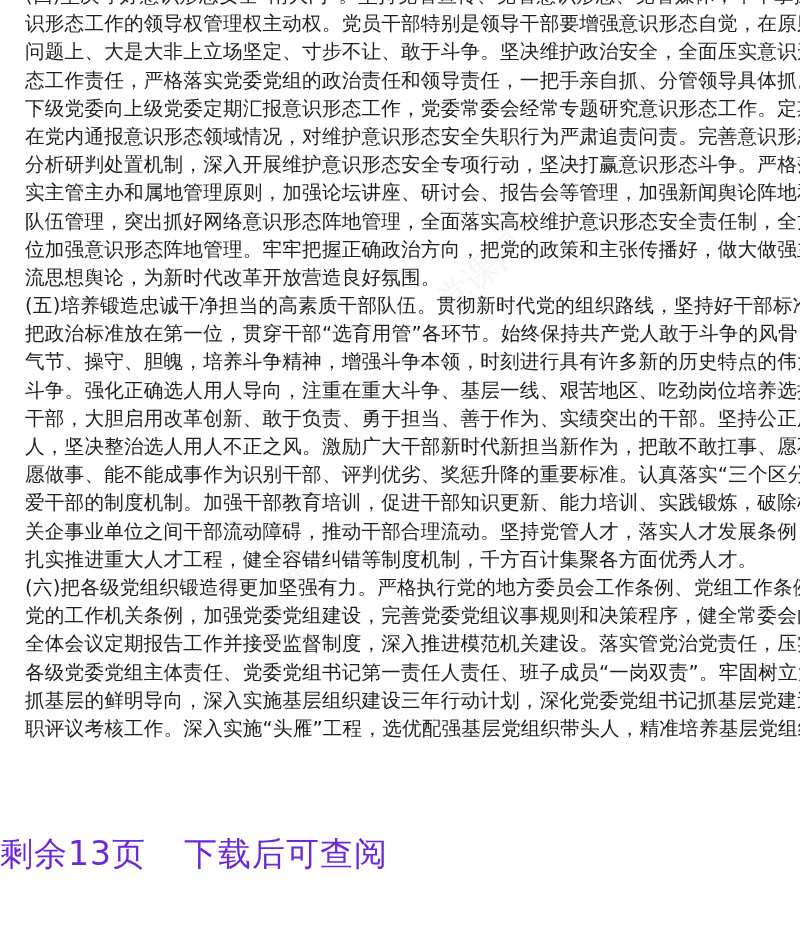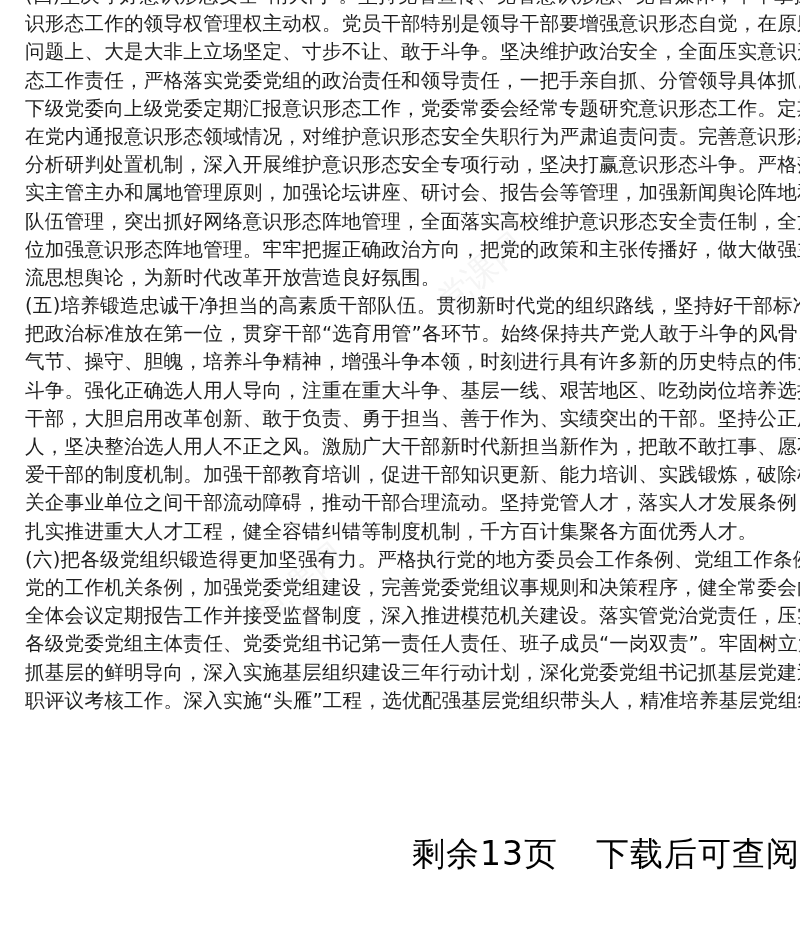--- a/index.html
+++ b/index.html
@@ -4,22 +4,22 @@
 <style>
   html, body { margin: 0; padding: 0; background: #ffffff; }
   body { width: 800px; height: 930px; position: relative; overflow: hidden;
          font-family: "DejaVu Sans", "Liberation Sans", sans-serif; }
   .doc { position: absolute; left: 25px; top: -18px; width: 752px; }
   .line { height: 28.2px; line-height: 28.2px; font-size: 19.6px; color: #1e1e1e;
           white-space: nowrap; letter-spacing: 0.2px; text-align: justify; text-align-last: justify; }
   .line.last { text-align-last: left; }
   .watermark { position: absolute; color: rgba(200,200,200,0.18); font-size: 34px;
                transform: rotate(-40deg); white-space: nowrap; pointer-events: none; }
-  .footer { position: absolute; left: 0; top: 832px; width: 800px; text-align: right;
-            font-size: 33px; color: #000000; letter-spacing: 1px; }
+  .footer { position: absolute; left: 0; top: 832px; width: 800px; text-align: left;
+            font-size: 33px; color: #6d28d9; letter-spacing: 1px; }
   .footer .gap { display: inline-block; width: 38px; }
 </style>
 </head>
 <body>
 
 <div class="watermark" style="left:430px; top:250px;">党课网</div>
 <div class="watermark" style="left:250px; top:560px;">党课网</div>
 
 <div class="doc" id="doc">
     <div class="line">(四)坚决守好意识形态安全“南大门”。坚持党管宣传、党管意识形态、党管媒体，牢牢掌握意</div>
@@ -32,20 +32,21 @@
     <div class="line">实主管主办和属地管理原则，加强论坛讲座、研讨会、报告会等管理，加强新闻舆论阵地和</div>
     <div class="line">队伍管理，突出抓好网络意识形态阵地管理，全面落实高校维护意识形态安全责任制，全方</div>
     <div class="line">位加强意识形态阵地管理。牢牢把握正确政治方向，把党的政策和主张传播好，做大做强主</div>
     <div class="line last">流思想舆论，为新时代改革开放营造良好氛围。</div>
     <div class="line">(五)培养锻造忠诚干净担当的高素质干部队伍。贯彻新时代党的组织路线，坚持好干部标准，</div>
     <div class="line">把政治标准放在第一位，贯穿干部“选育用管”各环节。始终保持共产党人敢于斗争的风骨、</div>
     <div class="line">气节、操守、胆魄，培养斗争精神，增强斗争本领，时刻进行具有许多新的历史特点的伟大</div>
     <div class="line">斗争。强化正确选人用人导向，注重在重大斗争、基层一线、艰苦地区、吃劲岗位培养选拔</div>
     <div class="line">干部，大胆启用改革创新、敢于负责、勇于担当、善于作为、实绩突出的干部。坚持公正用</div>
     <div class="line">人，坚决整治选人用人不正之风。激励广大干部新时代新担当新作为，把敢不敢扛事、愿不</div>
+    <div class="line">愿做事、能不能成事作为识别干部、评判优劣、奖惩升降的重要标准。认真落实“三个区分</div>
     <div class="line">爱干部的制度机制。加强干部教育培训，促进干部知识更新、能力培训、实践锻炼，破除机</div>
     <div class="line">关企事业单位之间干部流动障碍，推动干部合理流动。坚持党管人才，落实人才发展条例，</div>
     <div class="line last">扎实推进重大人才工程，健全容错纠错等制度机制，千方百计集聚各方面优秀人才。</div>
     <div class="line">(六)把各级党组织锻造得更加坚强有力。严格执行党的地方委员会工作条例、党组工作条例、</div>
     <div class="line">党的工作机关条例，加强党委党组建设，完善党委党组议事规则和决策程序，健全常委会向</div>
     <div class="line">全体会议定期报告工作并接受监督制度，深入推进模范机关建设。落实管党治党责任，压实</div>
     <div class="line">各级党委党组主体责任、党委党组书记第一责任人责任、班子成员“一岗双责”。牢固树立大</div>
     <div class="line">抓基层的鲜明导向，深入实施基层组织建设三年行动计划，深化党委党组书记抓基层党建述</div>
     <div class="line">职评议考核工作。深入实施“头雁”工程，选优配强基层党组织带头人，精准培养基层党组织</div>
   </div>

